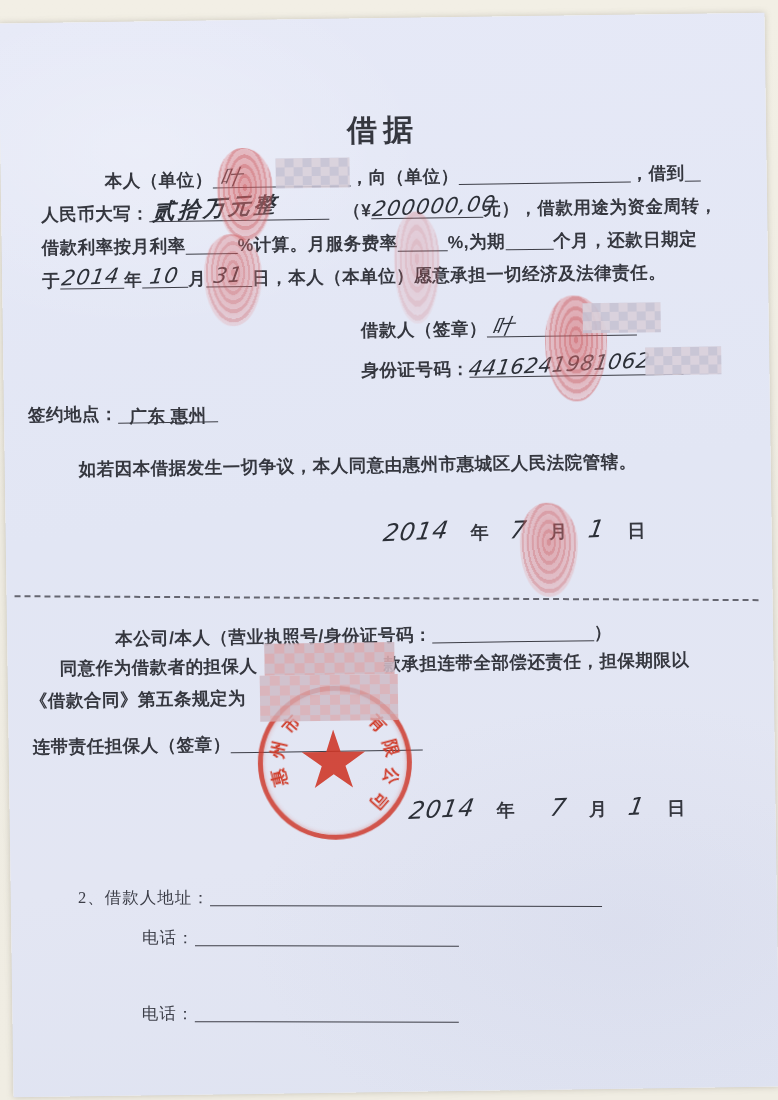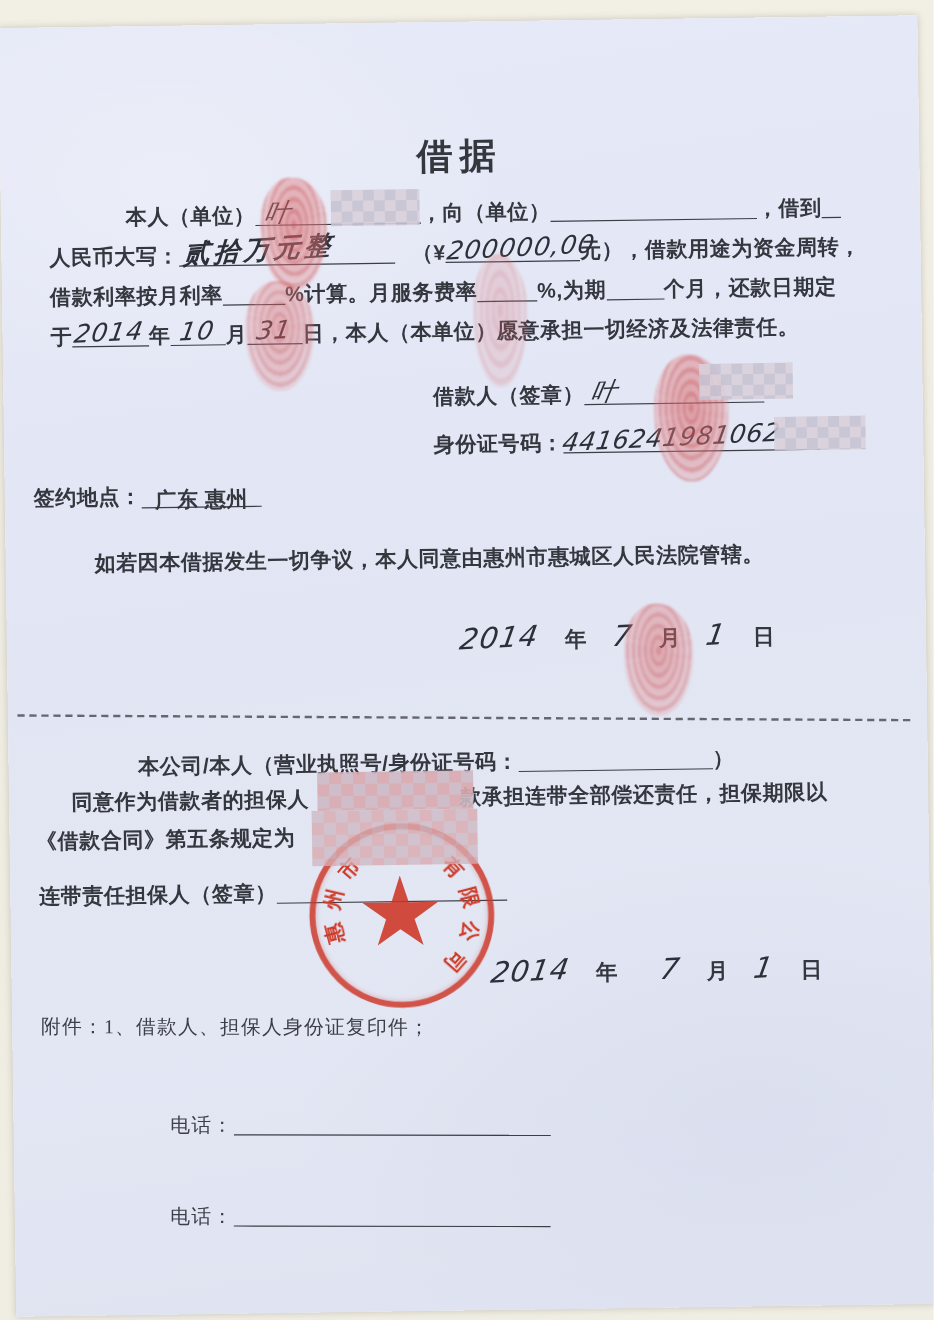--- a/index.html
+++ b/index.html
@@ -140,21 +140,23 @@
         <span class="seal-char" style="left: 133.277px; top: 91.0315px; transform: translate(-50%, -50%) rotate(104deg); color: rgb(207, 58, 40);">公</span>
         <span class="seal-char" style="left: 120.102px; top: 115.81px; transform: translate(-50%, -50%) rotate(132deg); color: rgb(207, 58, 40);">司</span>
       </div>
   </div>
 
   <div class="row date-row" style="top:778px;left:390px;">
     <span class="hw">2014</span><span class="dl">年</span><span class="hw" style="margin-left:24px;">7</span><span class="dl">月</span><span class="hw">1</span><span class="dl">日</span>
   </div>
 
   <div style="position:absolute;left:0;top:0;width:100%;height:100%;transform:rotate(0.9deg);transform-origin:30px 830px;">
-    <div class="row serif-text" style="top:822px;left:24px;">附件：1、借款人、担保人身份证复印件；</div>
+    <div class="row serif-text" style="top:864px;left:68px;">
+      <span>2、借款人地址：</span><span class="u" style="width:392px;"></span>
+    </div>
     <div class="row serif-text" style="top:904px;left:132px;">
       <span>电话：</span><span class="u" style="width:264px;"></span>
     </div>
     <div class="row serif-text" style="top:980px;left:132px;">
       <span>电话：</span><span class="u" style="width:264px;"></span>
     </div>
   </div>
 
   <div class="fp" style="left:216px;top:128px;width:56px;height:94px;"></div>
   <div class="fp" style="left:202px;top:214px;width:58px;height:92px;opacity:.8;"></div>

